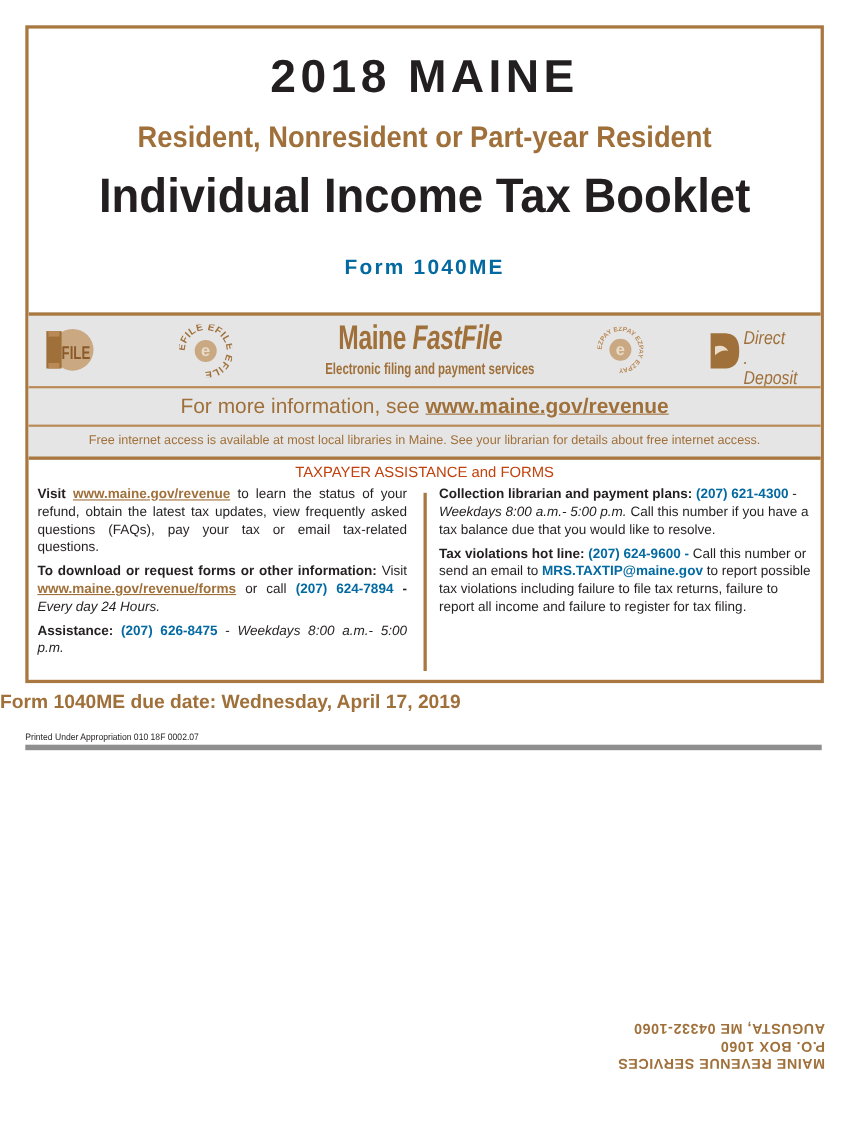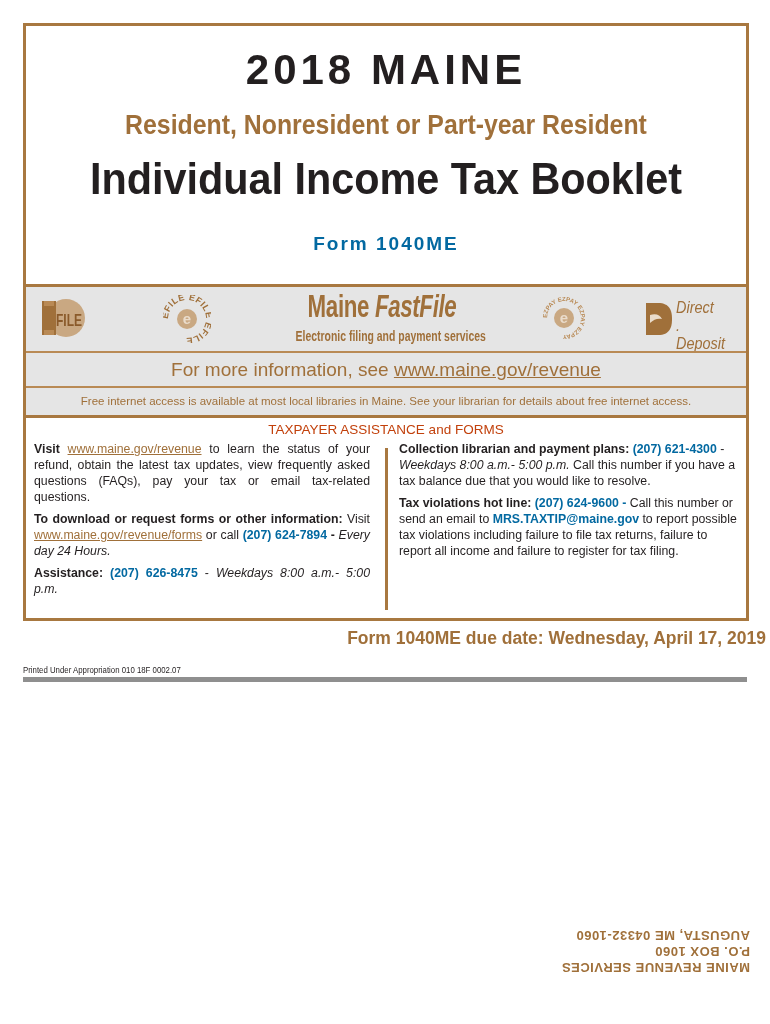--- a/index.html
+++ b/index.html
@@ -1,20 +1,20 @@
 <!DOCTYPE html>
 <html><head>
   <meta charset="utf-8">
   <style>
     html, body { margin: 0; padding: 0; }
     body {
       width: 770px; height: 1024px; background: #ffffff; position: relative;
       font-family: "Liberation Sans", sans-serif; color: #231f20; overflow: hidden;
     }
-    .link { color: #a0703a; font-weight: normal; text-decoration: underline; }
+    .link { color: #a0703a; font-weight: bold; text-decoration: underline; }
     .num { color: #0369a1; font-weight: bold; }
     .b { font-weight: bold; }
     .i { font-style: italic; }
 
     #cover-box {
       position: absolute; left: 23px; top: 23px; width: 720px; height: 592px;
       border: 3px solid #a87840;
     }
     #title-year {
       position: absolute; left: 0; right: 0; top: 20px; text-align: center;
@@ -77,21 +77,21 @@
       position: absolute; top: 415px; font-size: 12.3px; line-height: 16px; color: #231f20;
     }
     #left-col { left: 8px; width: 336px; text-align: justify; }
     #right-col { left: 373px; width: 338px; }
     .col p { margin: 0 0 6px 0; }
     #col-divider {
       position: absolute; left: 359px; top: 422px; width: 3px; height: 162px; background: #a87840;
     }
 
     #due-date {
-      position: absolute; left: 0; width: 766px; top: 628px; text-align: right;
+      position: absolute; left: 0; width: 766px; top: 628px; text-align: left;
       font-size: 17.5px; font-weight: bold; color: #a0703a;
     }
     #printed-under {
       position: absolute; left: 23px; top: 665px; font-size: 8.5px; color: #231f20;
       transform: scaleX(0.92); transform-origin: left;
     }
     #gray-bar {
       position: absolute; left: 23px; top: 677px; width: 724px; height: 5px; background: #8f8f8f;
     }
 

